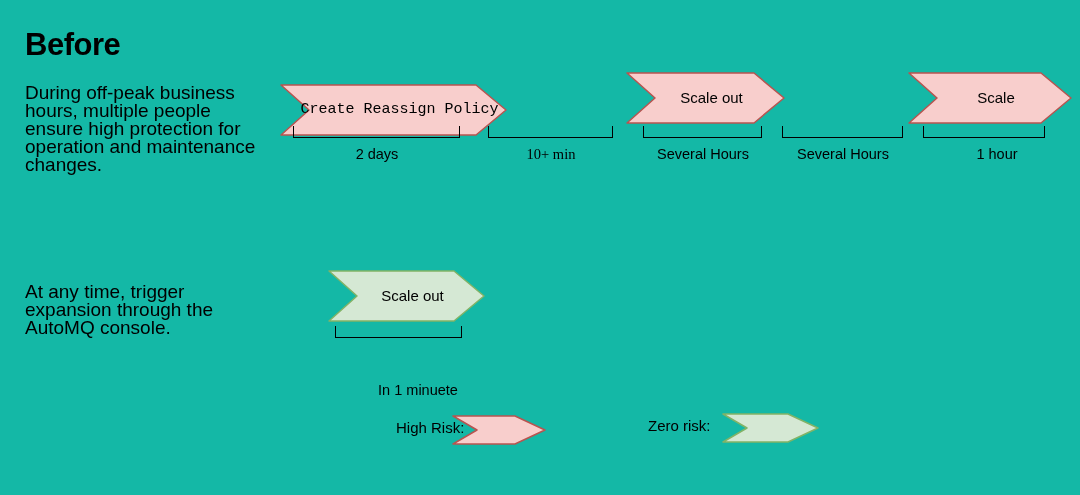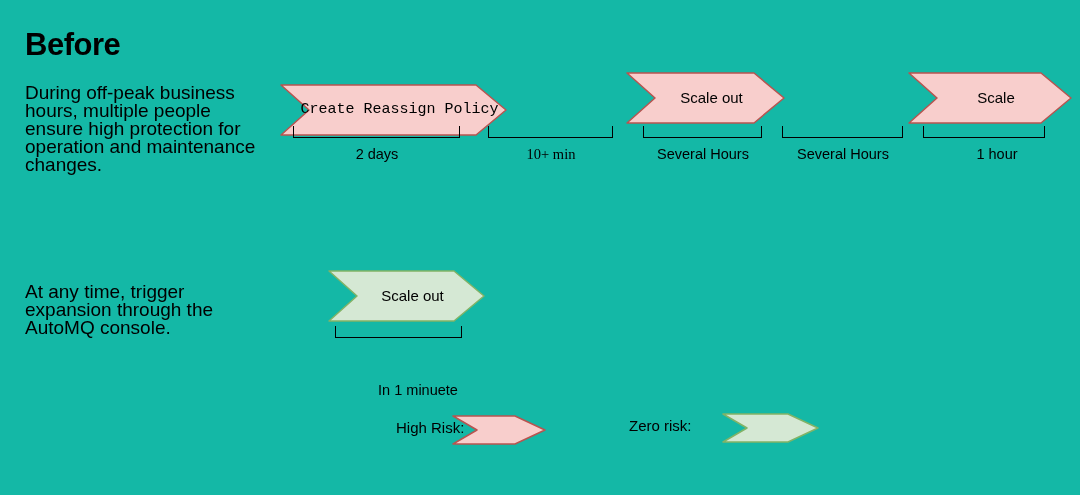--- a/index.html
+++ b/index.html
@@ -101,21 +101,21 @@
   #after-duration{ left: 418px; top: 346px; margin-top: 36px; }
 
   
   .legend-label {
     position: absolute;
     font-size: 15px;
     white-space: nowrap;
     color: #000000;
   }
   #legend-high-label { left: 372px; top: 419px; margin-left: 24px; }
-  #legend-zero-label { left: 629px; top: 417px; }
+  #legend-zero-label { left: 648px; top: 417px; }
   .legend-arrow { position: absolute; }
   #legend-high-arrow { left: 452px; top: 415px; }
   #legend-zero-arrow { left: 722px; top: 413px; }
 </style>
 </head>
 <body>
 
 <div class="canvas">
 
   <h1 id="before-heading" class="section-heading">Before</h1>

